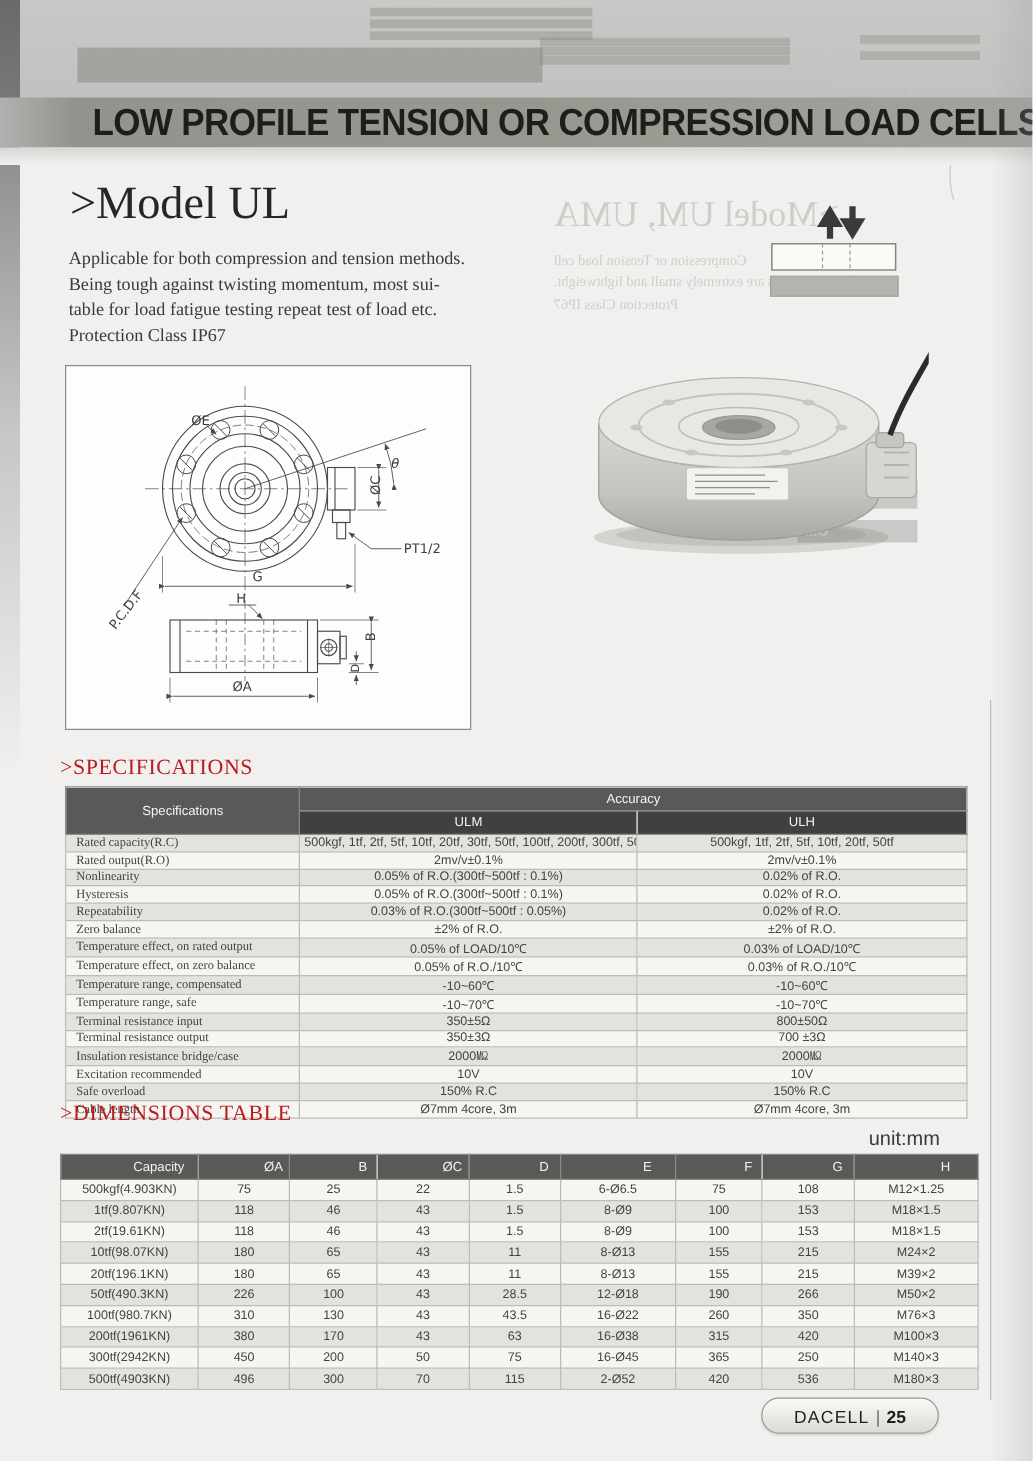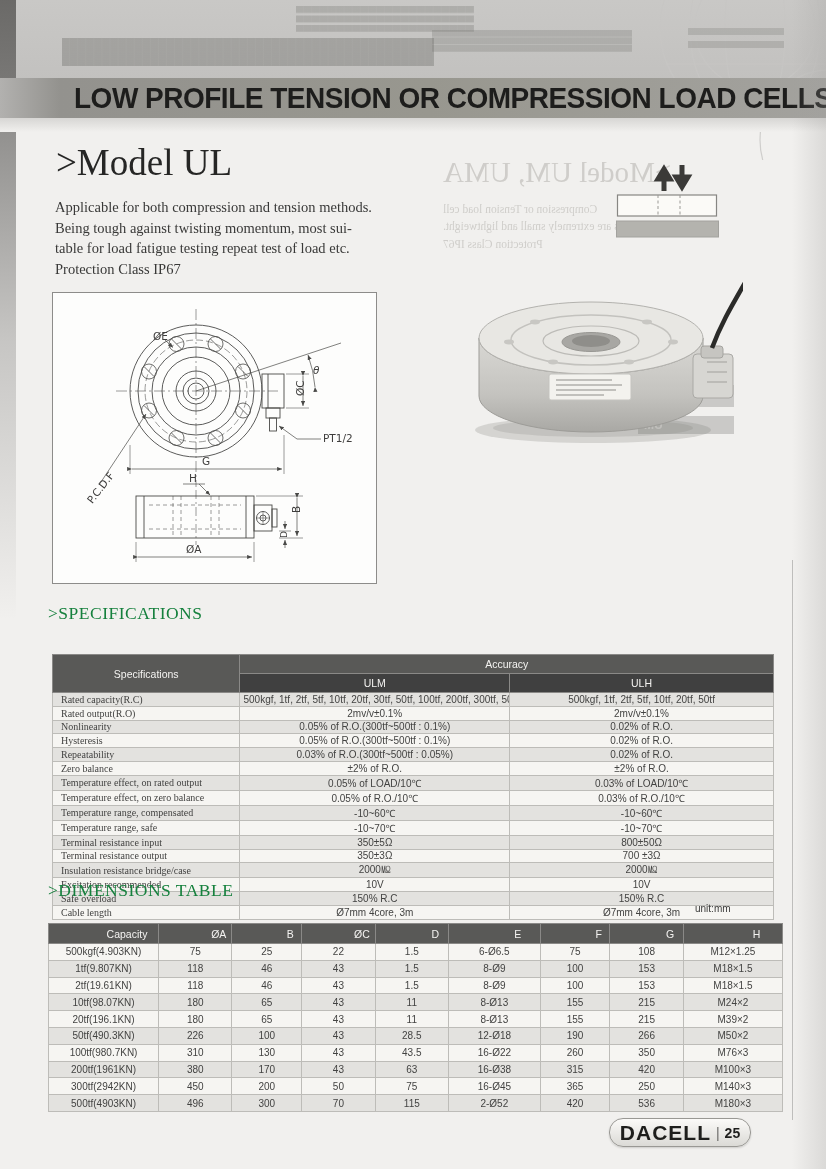--- a/index.html
+++ b/index.html
@@ -36,43 +36,43 @@
   .ghost-bar{position:absolute;background:#9d9c98;opacity:.45;color:#e8e7e3;overflow:hidden;
              font-size:12px;font-weight:bold;display:flex;align-items:center;justify-content:flex-end;
              transform:scaleX(-1);padding:0 6px;}
   
   .tc-icon{position:absolute;left:616px;top:157px;}
   
   .drawing-box{position:absolute;left:52px;top:292px;width:323px;height:290px;background:#fdfdfc;
                border:1px solid #8d8c8a;}
   .photo{position:absolute;left:443px;top:238px;}
   
-  .sec-heading{position:absolute;font-family:"Liberation Serif",serif;font-size:17.5px;color:#15803d;letter-spacing:.5px;}
-  .unit-label{position:absolute;left:695px;top:903px;font-size:10px;color:#3a3a39;}
+  .sec-heading{position:absolute;font-family:"Liberation Serif",serif;font-size:17.5px;color:#b91c1c;letter-spacing:.5px;}
+  .unit-label{position:absolute;left:695px;top:903px;font-size:16px;color:#3a3a39;}
   
   table{border-collapse:collapse;table-layout:fixed;}
-  .spec-table{position:absolute;left:52px;top:654px;width:722px;border:1px solid #767573;}
+  .spec-table{position:absolute;left:52px;top:629px;width:722px;border:1px solid #767573;}
   .dim-table{position:absolute;left:48px;top:923px;width:735px;border:1px solid #767573;}
   th,td{border:1px solid #bdbcb8;overflow:hidden;white-space:nowrap;}
   th{background:#595957;color:#f4f3f1;font-weight:normal;font-size:10.5px;height:16px;border-color:#8a8987;}
   .spec-table th.sub{background:#404040;}
   .spec-table td{font-size:10px;height:12.8px;text-align:center;color:#434342;padding:0 3px;}
   .spec-table td.lbl{text-align:left;padding-left:8px;font-family:Liberation Serif, serif;}
   .spec-table tbody tr:nth-child(odd) td{background:#e3e2df;}
   .spec-table tbody tr:nth-child(even) td{background:#f6f5f2;}
   .dim-table th{height:17px;padding-left:48px;}
   .dim-table td{font-size:10px;height:13.8px;text-align:center;color:#434342;}
   .dim-table tbody tr:nth-child(even) td{background:#e3e2df;}
   .dim-table tbody tr:nth-child(odd) td{background:#f6f5f2;}
   
   .footer-pill{position:absolute;left:609px;top:1118px;width:140px;height:27px;border-radius:14px;
                border:1.5px solid #999894;background:linear-gradient(180deg,#fbfaf8,#dbdad6);
                display:flex;align-items:center;justify-content:center;gap:5px;
                box-shadow:0 1px 2px rgba(0,0,0,.15);}
-  .footer-pill .brand{font-size:21px;font-weight:bold;letter-spacing:1px;color:#1e1e1c;}
+  .footer-pill .brand{font-size:14px;font-weight:normal;letter-spacing:1px;color:#1e1e1c;}
   .footer-pill .sep{color:#6b6a68;font-size:14px;}
   .footer-pill .pg{font-size:14px;font-weight:bold;color:#1e1e1c;}
   svg text{font-family:"DejaVu Sans",sans-serif;}
 </style>
 </head>
 <body>
 
 <div class="page">
 
   <div class="top-band"></div>

